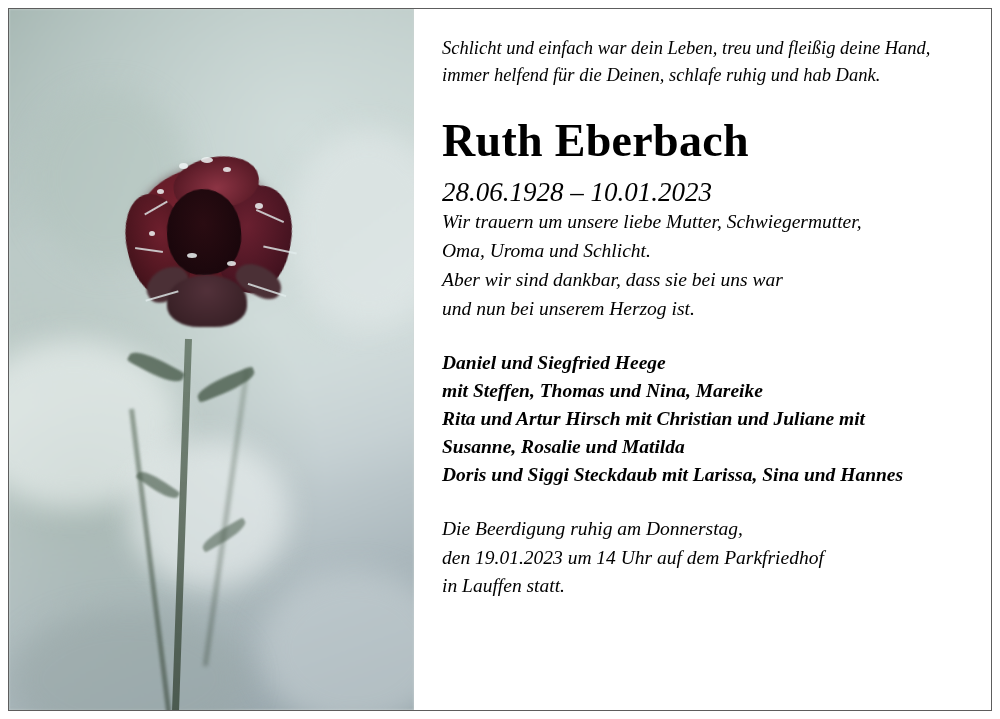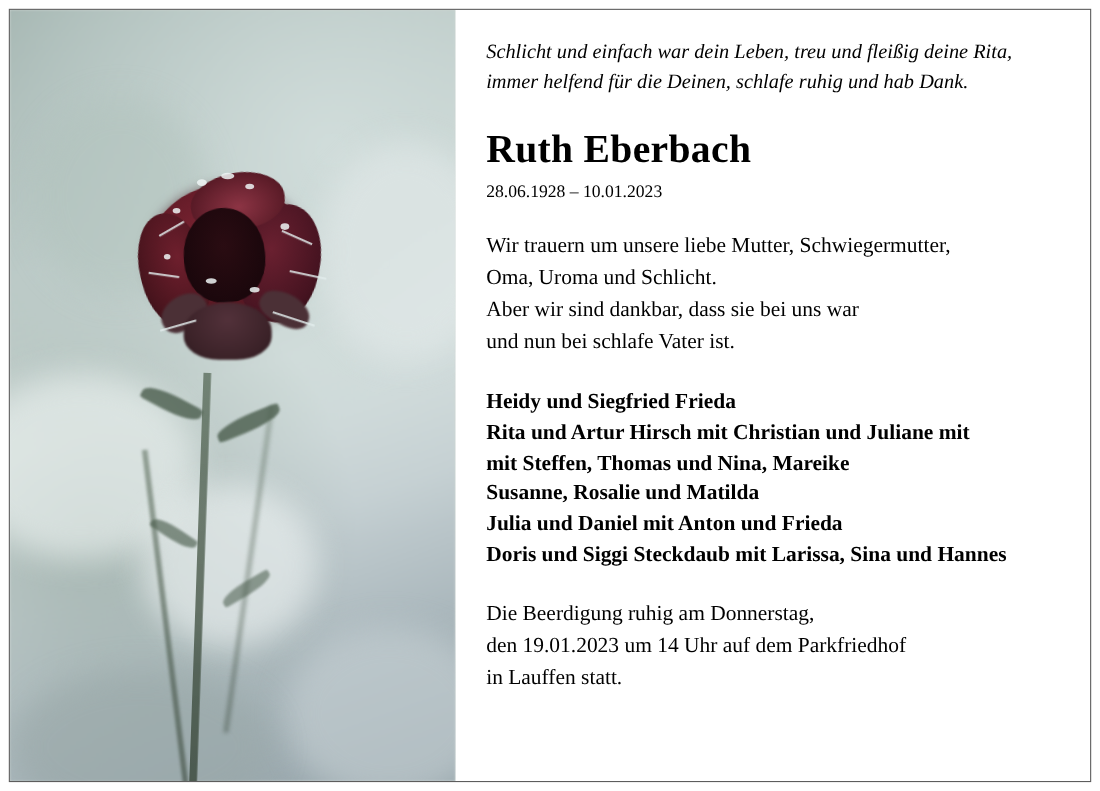--- a/index.html
+++ b/index.html
@@ -158,50 +158,50 @@
     color: #000;
   }
   .verse {
     font-style: italic;
     font-size: 18.5px;
     line-height: 1.45;
     margin-bottom: 28px;
   }
   .verse div { white-space: nowrap; }
   .name {
-    font-size: 36px;
+    font-size: 46px;
     font-weight: bold;
     letter-spacing: 0.3px;
     margin: 8px 0 12px 0;
     line-height: 1.05;
   }
   .born {
     font-size: 20px;
     margin-bottom: 2px;
   }
   .dates {
-    font-size: 16px;
-    margin-bottom: 26px;
+    font-size: 27px;
+    font-style: italic;
   }
   .mourn {
     font-size: 19.5px;
     line-height: 1.48;
     margin-bottom: 26px;
   }
   .family {
     font-size: 19.5px;
     font-weight: bold;
     line-height: 1.43;
     margin-bottom: 26px;
   }
   .funeral {
     font-size: 19.5px;
     line-height: 1.48;
   }
-  .line { white-space: nowrap; }
+  .line { white-space: nowrap; font-style: italic; }
 </style>
 </head>
 <body>
 
 <div class="page">
   <div class="frame">
 
     <div class="photo">
       <div class="bg"></div>
       <div class="blur-blobs">
@@ -243,40 +243,39 @@
         <div class="spike" style="left:136px; top:100px; width:34px; height:2px; transform:rotate(12deg);"></div>
         <div class="spike" style="left:8px;   top:100px; width:28px; height:2px; transform:rotate(8deg);"></div>
         <div class="spike" style="left:120px; top:140px; width:40px; height:2px; transform:rotate(18deg);"></div>
         <div class="spike" style="left:18px;  top:146px; width:34px; height:2px; transform:rotate(-16deg);"></div>
       </div>
     </div>
 
     <div class="content">
 
       <div class="verse">
-        <div>Schlicht und einfach war dein Leben, treu und fleißig deine Rita,</div>
+        <div>Schlicht und einfach war dein Leben, treu und fleißig deine Hand,</div>
         <div>immer helfend für die Deinen, schlafe ruhig und hab Dank.</div>
       </div>
 
       <div class="name">Ruth Eberbach</div>
       <div class="dates">28.06.1928 – 10.01.2023</div>
 
       <div class="mourn">
         <div class="line">Wir trauern um unsere liebe Mutter, Schwiegermutter,</div>
         <div class="line">Oma, Uroma und Schlicht.</div>
         <div class="line">Aber wir sind dankbar, dass sie bei uns war</div>
-        <div class="line">und nun bei schlafe Vater ist.</div>
+        <div class="line">und nun bei unserem Herzog ist.</div>
       </div>
 
       <div class="family">
-        <div class="line">Heidy und Siegfried Frieda</div>
+        <div class="line">Daniel und Siegfried Heege</div>
+        <div class="line">mit Steffen, Thomas und Nina, Mareike</div>
         <div class="line">Rita und Artur Hirsch mit Christian und Juliane mit</div>
-        <div class="line">mit Steffen, Thomas und Nina, Mareike</div>
         <div class="line">Susanne, Rosalie und Matilda</div>
-        <div class="line">Julia und Daniel mit Anton und Frieda</div>
         <div class="line">Doris und Siggi Steckdaub mit Larissa, Sina und Hannes</div>
       </div>
 
       <div class="funeral">
         <div class="line">Die Beerdigung ruhig am Donnerstag,</div>
         <div class="line">den 19.01.2023 um 14 Uhr auf dem Parkfriedhof</div>
         <div class="line">in Lauffen statt.</div>
       </div>
 
     </div>

